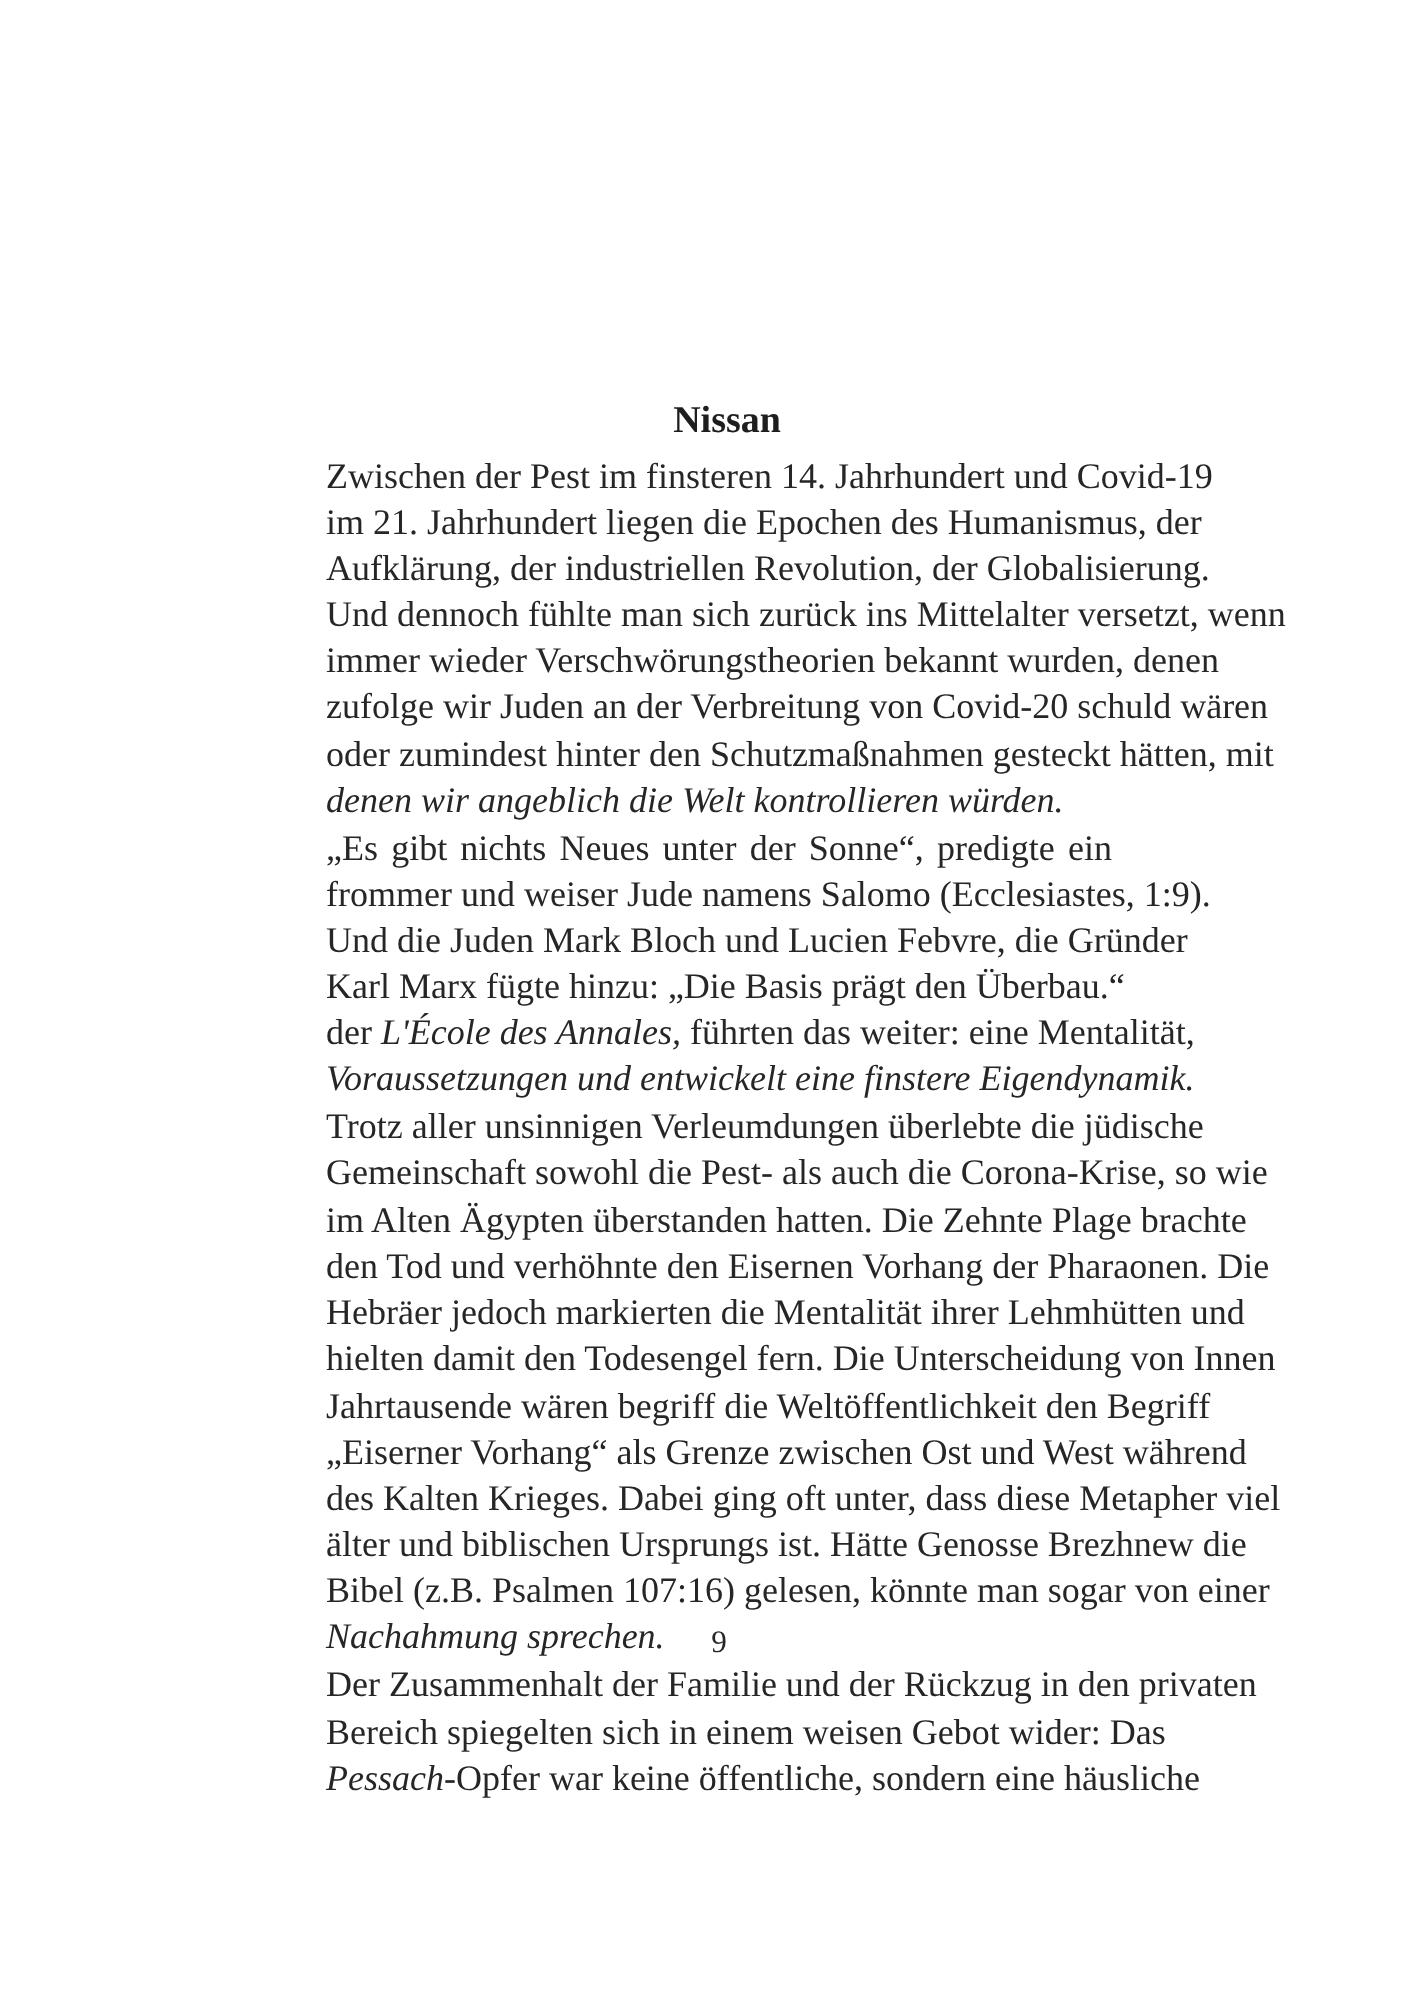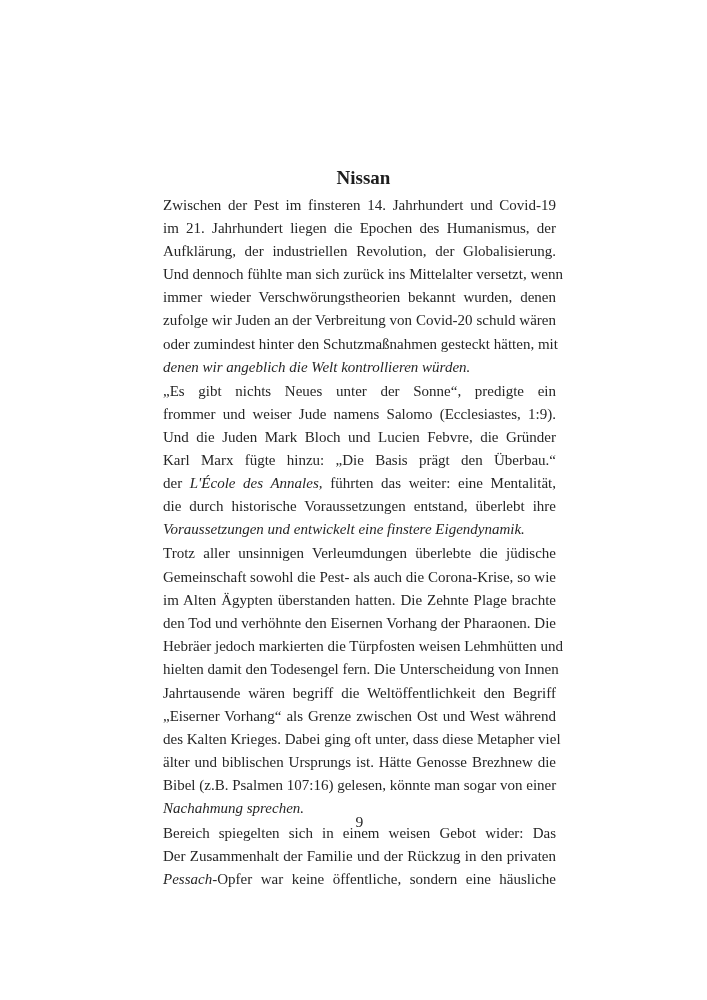--- a/index.html
+++ b/index.html
@@ -1,19 +1,19 @@
 <!DOCTYPE html>
 <html><head>
 <meta charset="utf-8">
 <style>
   html, body { margin:0; padding:0; }
   body { width:707px; height:1000px; background:#ffffff; position:relative; overflow:hidden; }
-  .page { position:absolute; left:163px; top:166px; width:393px; font-family:"Liberation Serif", serif; color:#262626; }
+  .page { position:absolute; left:163px; top:199px; width:393px; font-family:"Liberation Serif", serif; color:#262626; }
   .title { text-align:center; font-weight:bold; font-size:19px; line-height:24px; margin:0 0 4px 0; color:#1e1e1e; padding-left:8px; }
-  .para { font-size:15px; line-height:23.1px; text-align:justify; margin:0 0 0 0; hyphens:none; }
+  .para { font-size:18px; line-height:23.1px; text-align:justify; margin:0 0 0 0; hyphens:none; }
   .para + .para { margin-top:1px; }
   .para span.line { display:block; text-align:justify; text-align-last:justify; white-space:nowrap; }
   .para span.line.last { text-align-last:left;font-style:italic; }
   em { font-style:italic; }
   .pagenum { position:absolute; left:0; width:707px; top:813px; text-align:center; font-family:"Liberation Serif", serif; font-size:15.6px; color:#262626; padding-left:6px; }
 </style>
 </head>
 <body>
 
 <div class="page">
@@ -28,39 +28,38 @@
         <span class="line">zufolge wir Juden an der Verbreitung von Covid-20 schuld wären</span>
         <span class="line">oder zumindest hinter den Schutzmaßnahmen gesteckt hätten, mit</span>
         <span class="line last">denen wir angeblich die Welt kontrollieren würden.</span>
       </p>
       <p class="para">
         <span class="line">„Es gibt nichts Neues unter der Sonne“, predigte ein</span>
         <span class="line">frommer und weiser Jude namens Salomo (Ecclesiastes, 1:9).</span>
         <span class="line">Und die Juden Mark Bloch und Lucien Febvre, die Gründer</span>
         <span class="line">Karl Marx fügte hinzu: „Die Basis prägt den Überbau.“</span>
         <span class="line">der <em>L'École des Annales,</em> führten das weiter: eine Mentalität,</span>
-        <span class="line">die durch historische Voraussetzungen entstand, überlebt ihre</span>
         <span class="line last">Voraussetzungen und entwickelt eine finstere Eigendynamik.</span>
       </p>
       <p class="para">
         <span class="line">Trotz aller unsinnigen Verleumdungen überlebte die jüdische</span>
         <span class="line">Gemeinschaft sowohl die Pest- als auch die Corona-Krise, so wie</span>
         <span class="line">im Alten Ägypten überstanden hatten. Die Zehnte Plage brachte</span>
         <span class="line">den Tod und verhöhnte den Eisernen Vorhang der Pharaonen. Die</span>
-        <span class="line">Hebräer jedoch markierten die Türpfosten weisen Lehmhütten und</span>
+        <span class="line">Hebräer jedoch markierten die Mentalität ihrer Lehmhütten und</span>
         <span class="line">hielten damit den Todesengel fern. Die Unterscheidung von Innen</span>
       </p>
       <p class="para">
         <span class="line">Jahrtausende wären begriff die Weltöffentlichkeit den Begriff</span>
         <span class="line">„Eiserner Vorhang“ als Grenze zwischen Ost und West während</span>
         <span class="line">des Kalten Krieges. Dabei ging oft unter, dass diese Metapher viel</span>
         <span class="line">älter und biblischen Ursprungs ist. Hätte Genosse Brezhnew die</span>
         <span class="line">Bibel (z.B. Psalmen 107:16) gelesen, könnte man sogar von einer</span>
         <span class="line last">Nachahmung sprechen.</span>
       </p>
       <p class="para">
+        <span class="line">Der Zusammenhalt der Familie und der Rückzug in den privaten</span>
         <span class="line">Bereich spiegelten sich in einem weisen Gebot wider: Das</span>
-        <span class="line">Der Zusammenhalt der Familie und der Rückzug in den privaten</span>
         <span class="line"><em>Pessach</em>-Opfer war keine öffentliche, sondern eine häusliche</span>
       </p>
     </div>
 </div>
 <div class="pagenum">9</div>
 
 </body></html>

